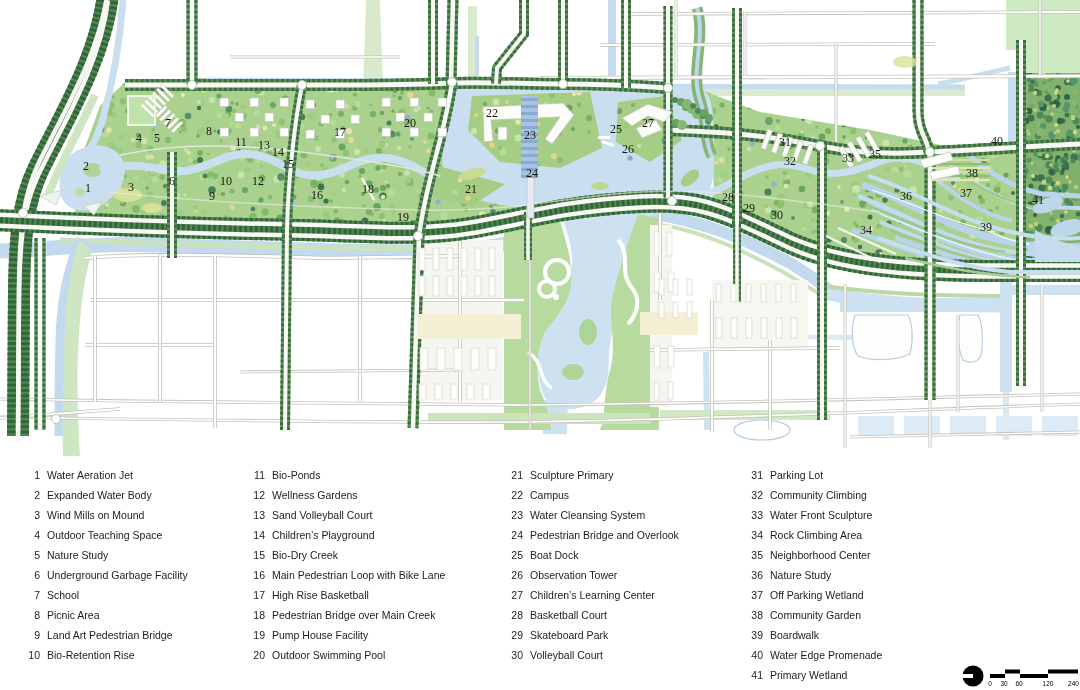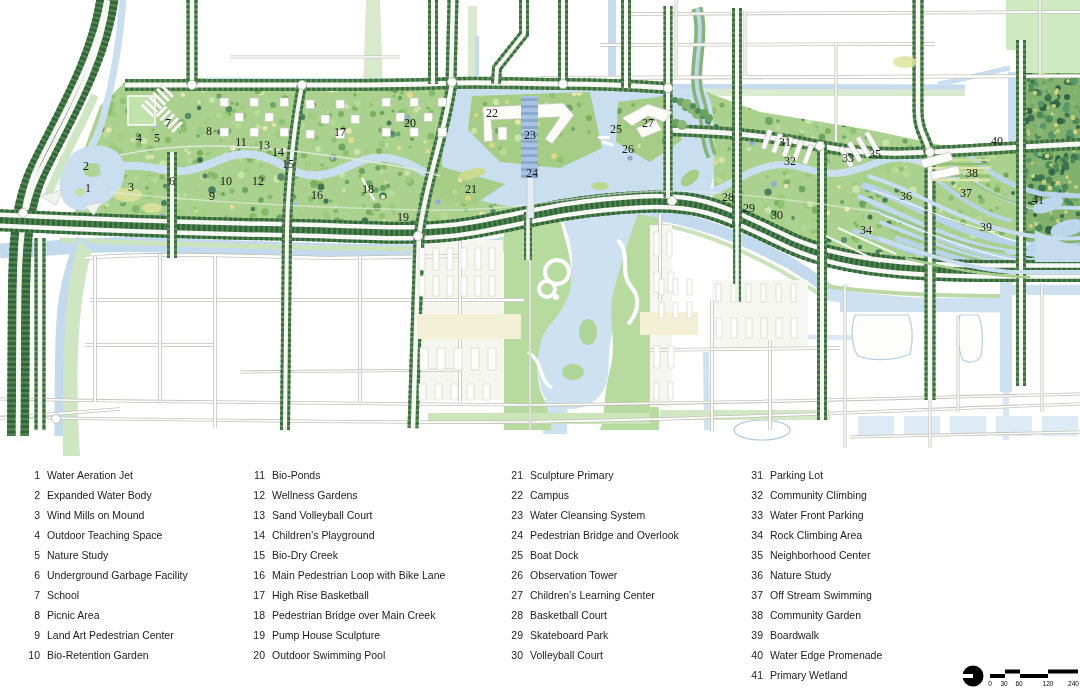--- a/index.html
+++ b/index.html
@@ -2392,25 +2392,25 @@
         <tr>
           <td class="n">7</td>
           <td>School</td>
         </tr>
         <tr>
           <td class="n">8</td>
           <td>Picnic Area</td>
         </tr>
         <tr>
           <td class="n">9</td>
-          <td>Land Art Pedestrian Center</td>
+          <td>Land Art Pedestrian Bridge</td>
         </tr>
         <tr>
           <td class="n">10</td>
-          <td>Bio-Retention Garden</td>
+          <td>Bio-Retention Rise</td>
         </tr>
       </tbody>
     </table>
   </div>
 <div class="leg" style="left:233px;top:465px;">
     <table>
       <tbody>
         <tr>
           <td class="n">11</td>
           <td>Bio-Ponds</td>
@@ -2438,21 +2438,21 @@
         <tr>
           <td class="n">17</td>
           <td>High Rise Basketball</td>
         </tr>
         <tr>
           <td class="n">18</td>
           <td>Pedestrian Bridge over Main Creek</td>
         </tr>
         <tr>
           <td class="n">19</td>
-          <td>Pump House Sculpture</td>
+          <td>Pump House Facility</td>
         </tr>
         <tr>
           <td class="n">20</td>
           <td>Outdoor Swimming Pool</td>
         </tr>
       </tbody>
     </table>
   </div>
 <div class="leg" style="left:491px;top:465px;">
     <table>
@@ -2506,37 +2506,37 @@
         <tr>
           <td class="n">31</td>
           <td>Parking Lot</td>
         </tr>
         <tr>
           <td class="n">32</td>
           <td>Community Climbing</td>
         </tr>
         <tr>
           <td class="n">33</td>
-          <td>Water Front Parking</td>
+          <td>Water Front Sculpture</td>
         </tr>
         <tr>
           <td class="n">34</td>
           <td>Rock Climbing Area</td>
         </tr>
         <tr>
           <td class="n">35</td>
           <td>Neighborhood Center</td>
         </tr>
         <tr>
           <td class="n">36</td>
           <td>Nature Study</td>
         </tr>
         <tr>
           <td class="n">37</td>
-          <td>Off Stream Swimming</td>
+          <td>Off Parking Wetland</td>
         </tr>
         <tr>
           <td class="n">38</td>
           <td>Community Garden</td>
         </tr>
         <tr>
           <td class="n">39</td>
           <td>Boardwalk</td>
         </tr>
         <tr>

